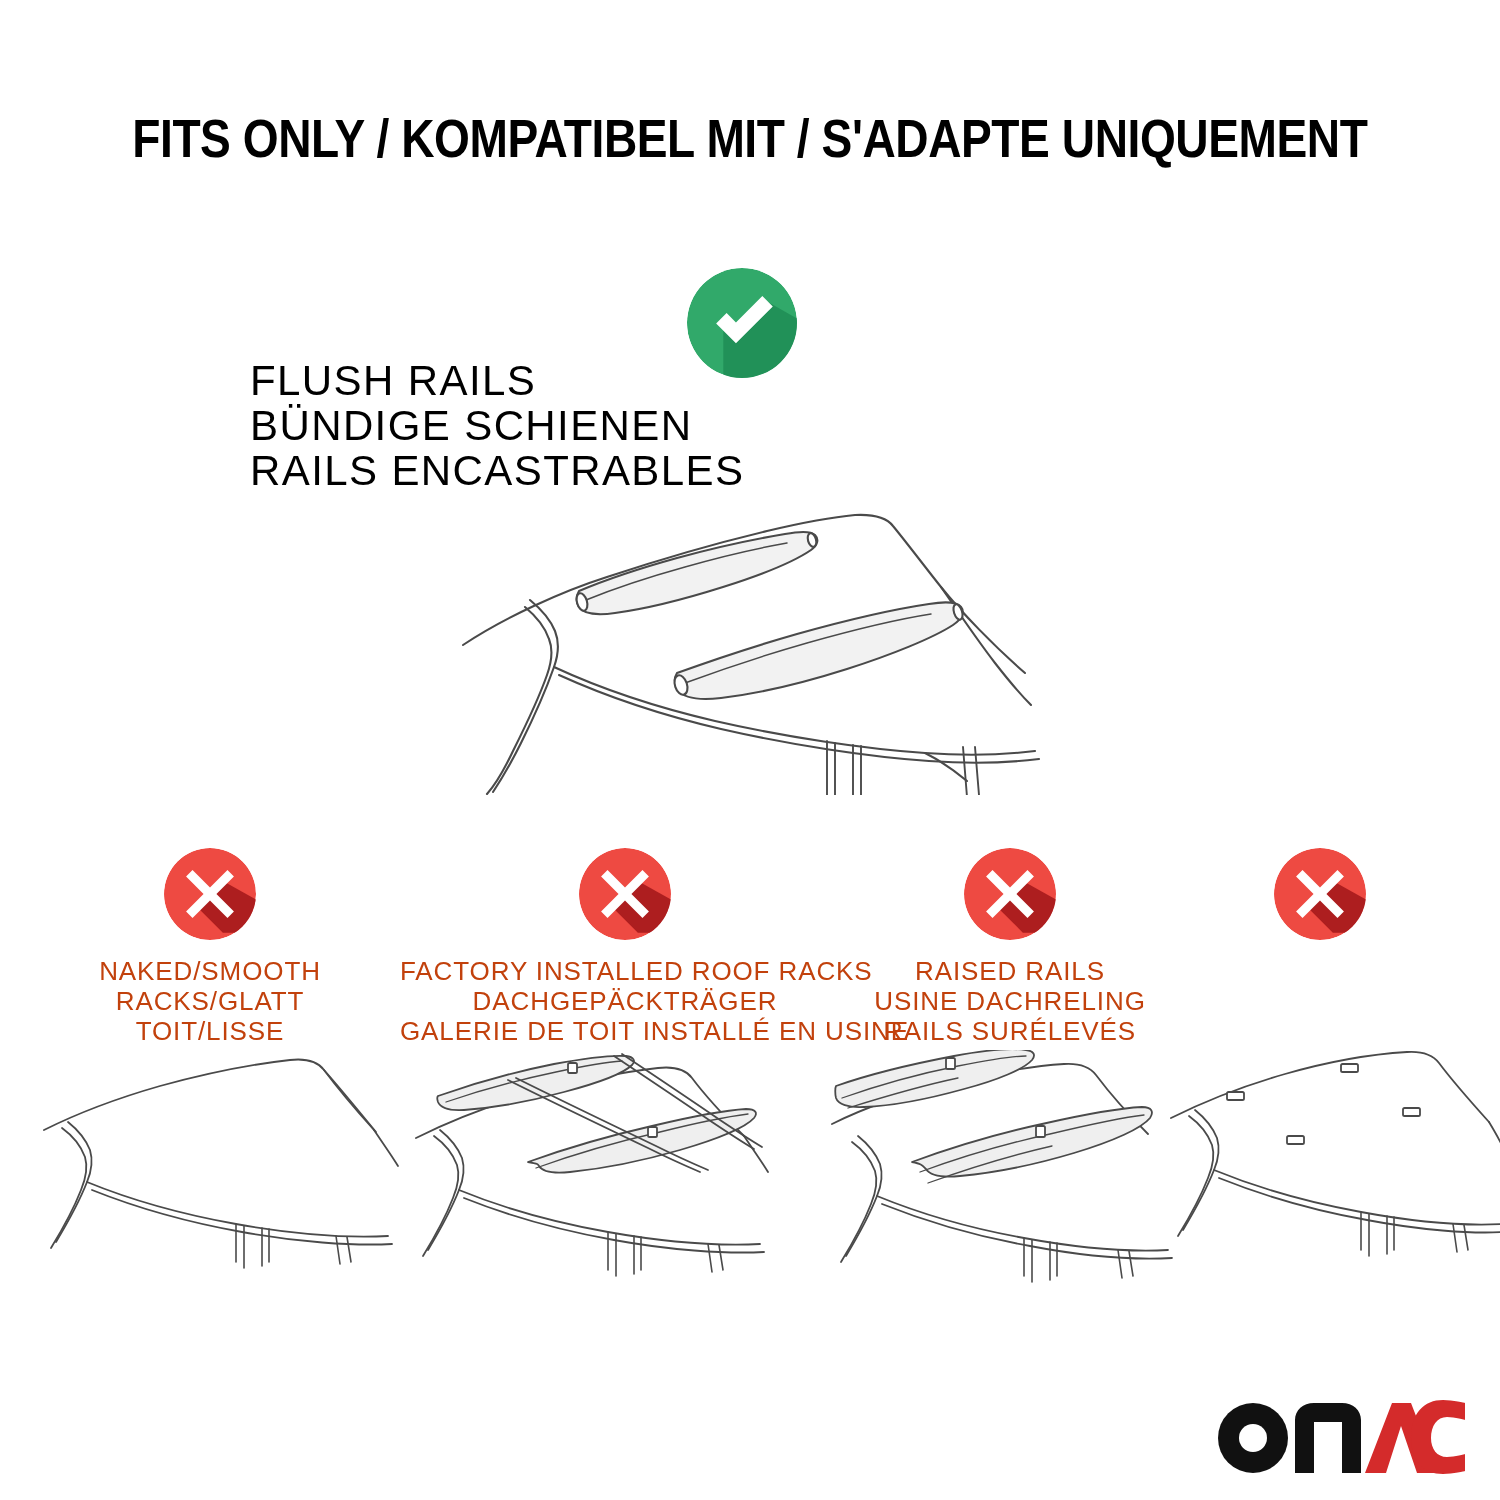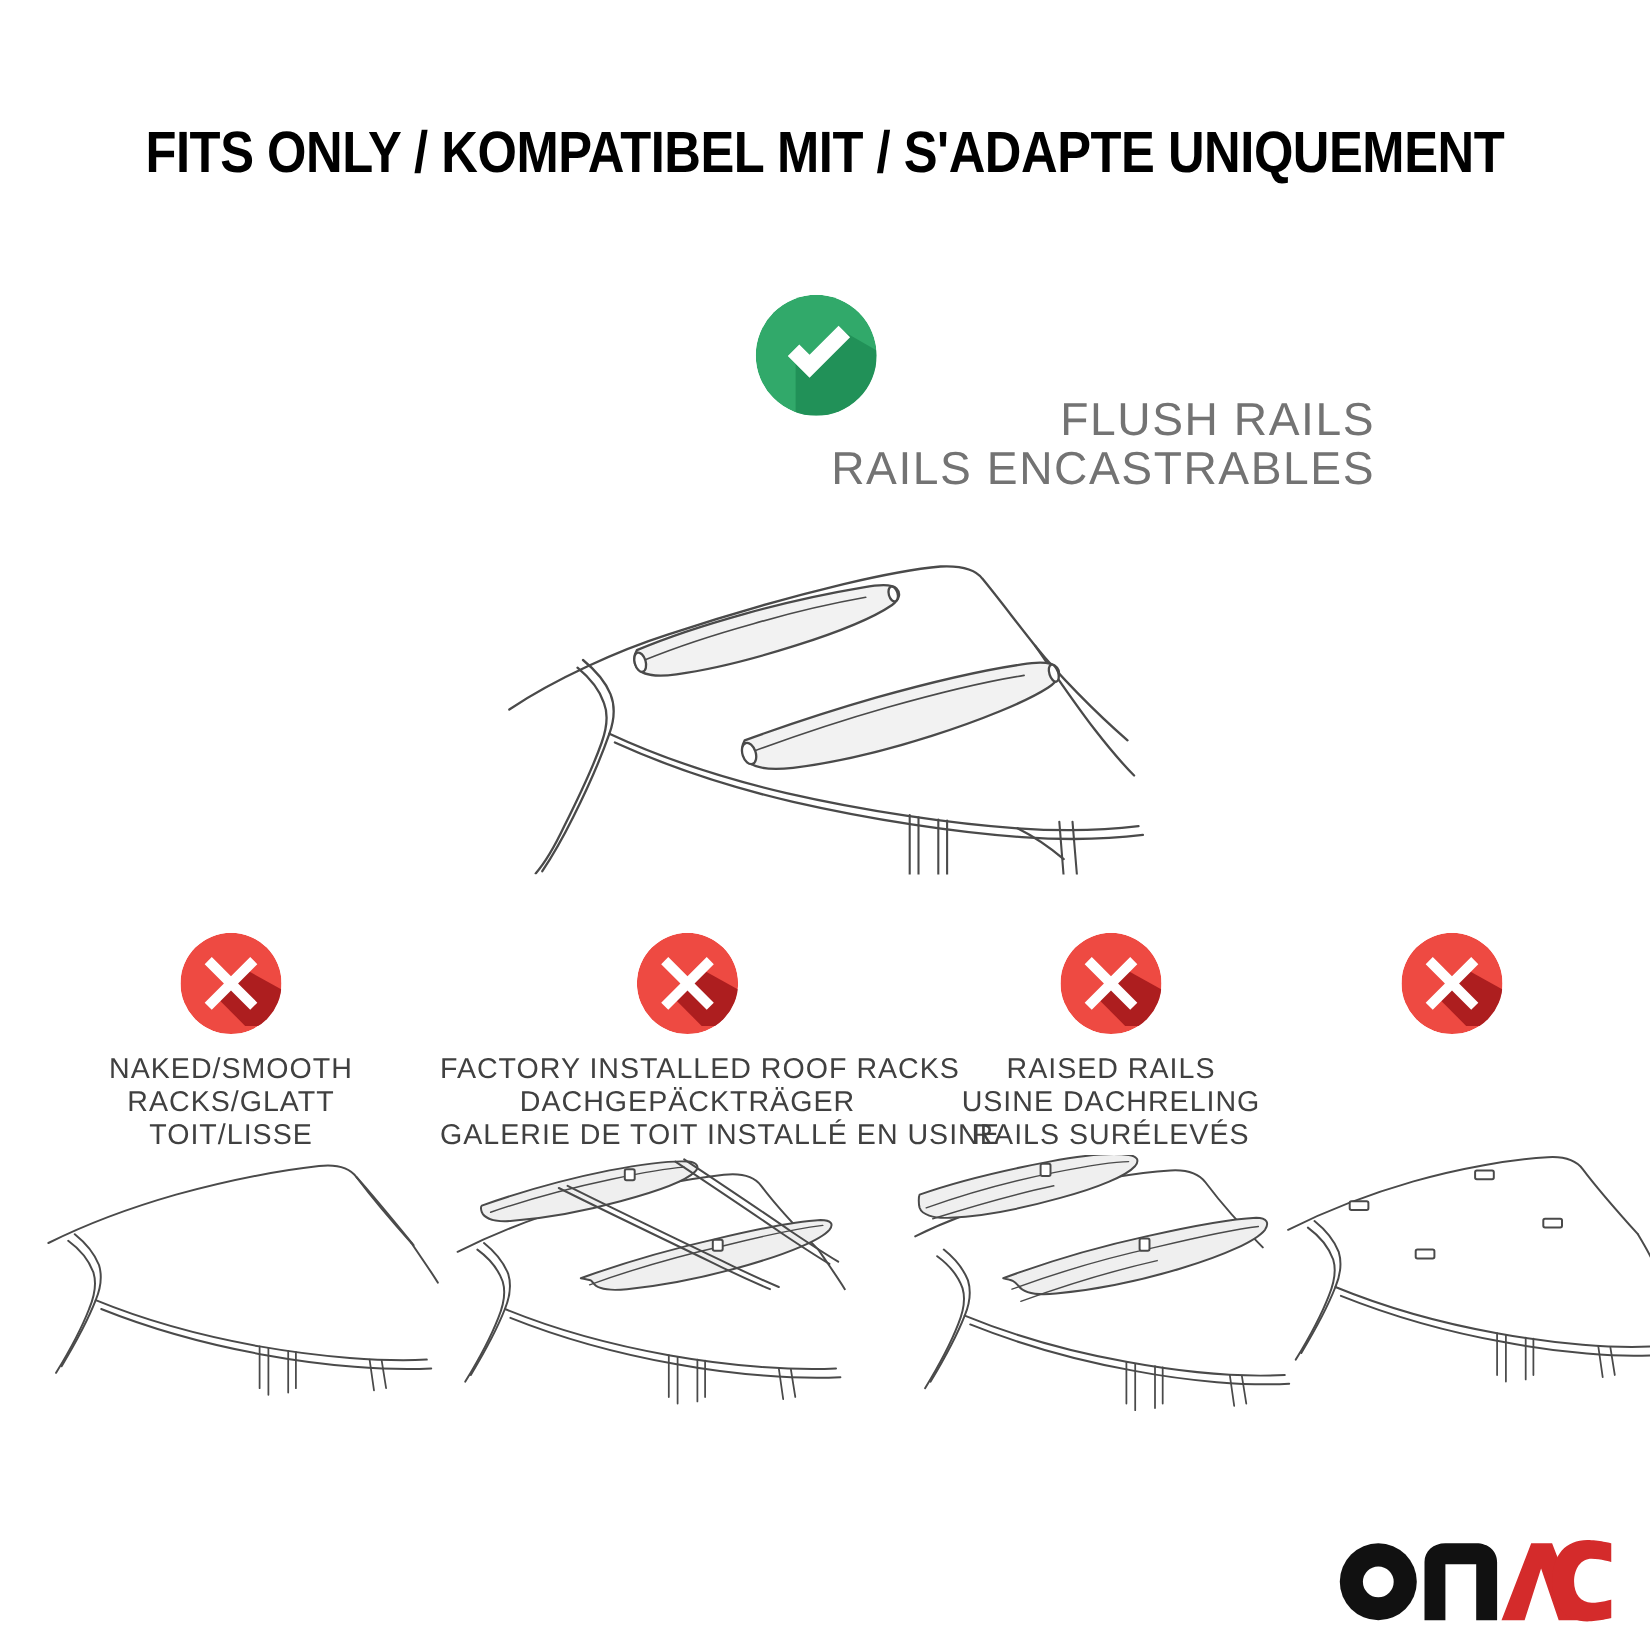--- a/index.html
+++ b/index.html
@@ -52,22 +52,22 @@
     left: 687px;
     top: 268px;
     width: 110px;
     height: 110px;
   }
   .hero-heading {
     position: absolute;
     left: 250px;
     top: 358px;
     width: 1000px;
-    text-align: right;
-    color: #737373;
+    text-align: left;
+    color: #000000;
     font-family: "Liberation Sans", sans-serif;
     font-weight: 300;
     font-size: 42px;
     line-height: 45px;
     letter-spacing: 1.4px;
   }
   .hero-heading div { white-space: nowrap; }
 
   .hero-illustration {
     position: absolute;
@@ -97,21 +97,21 @@
     position: relative;
     display: inline-block;
     width: 92px;
     height: 92px;
     border-radius: 50%;
     overflow: hidden;
   }
   .col-label {
     margin-top: 8px;
     text-align: center;
-    color: #404040;
+    color: #c2410c;
     font-family: "Liberation Sans", sans-serif;
     font-weight: 300;
     font-size: 26px;
     line-height: 30px;
     letter-spacing: 0.9px;
   }
   .col-label div { white-space: nowrap; }
 
   .col-illustration {
     position: absolute;
@@ -144,20 +144,21 @@
   <div class="icon-circle hero-check">
     <svg class="icon-svg" viewBox="0 0 100 100" xmlns="http://www.w3.org/2000/svg">
       <circle cx="50" cy="50" r="50" fill="#31a96a"></circle>
       <path d="M41 62 L33 54 L33 100 L100 100 L100 46 L72 30 Z" fill="#1f8d55" opacity="0.85"></path>
       <path d="M26.5 50.5 L36 41 L44.5 49.5 L68.5 25.5 L78 35 L44.5 68.5 Z" fill="#ffffff"></path>
     </svg>
   </div>
 
   <div class="hero-heading">
     <div>FLUSH RAILS</div>
+    <div>BÜNDIGE SCHIENEN</div>
     <div>RAILS ENCASTRABLES</div>
   </div>
 
   <div class="hero-illustration">
     <svg viewBox="0 0 600 300" xmlns="http://www.w3.org/2000/svg" fill="none" stroke="#4a4a4a" stroke-width="2.1" stroke-linecap="round" stroke-linejoin="round">
 
       <path d="M8 150 C50 122 108 96 152 82 C200 66 262 48 312 36 C350 27 378 22 400 20
                C420 19 432 23 438 31 C452 48 470 72 486 92 C506 117 540 152 570 178"></path>
 
       <path d="M75 105 C86 114 95 124 100 136 C104 146 104 158 99 172

